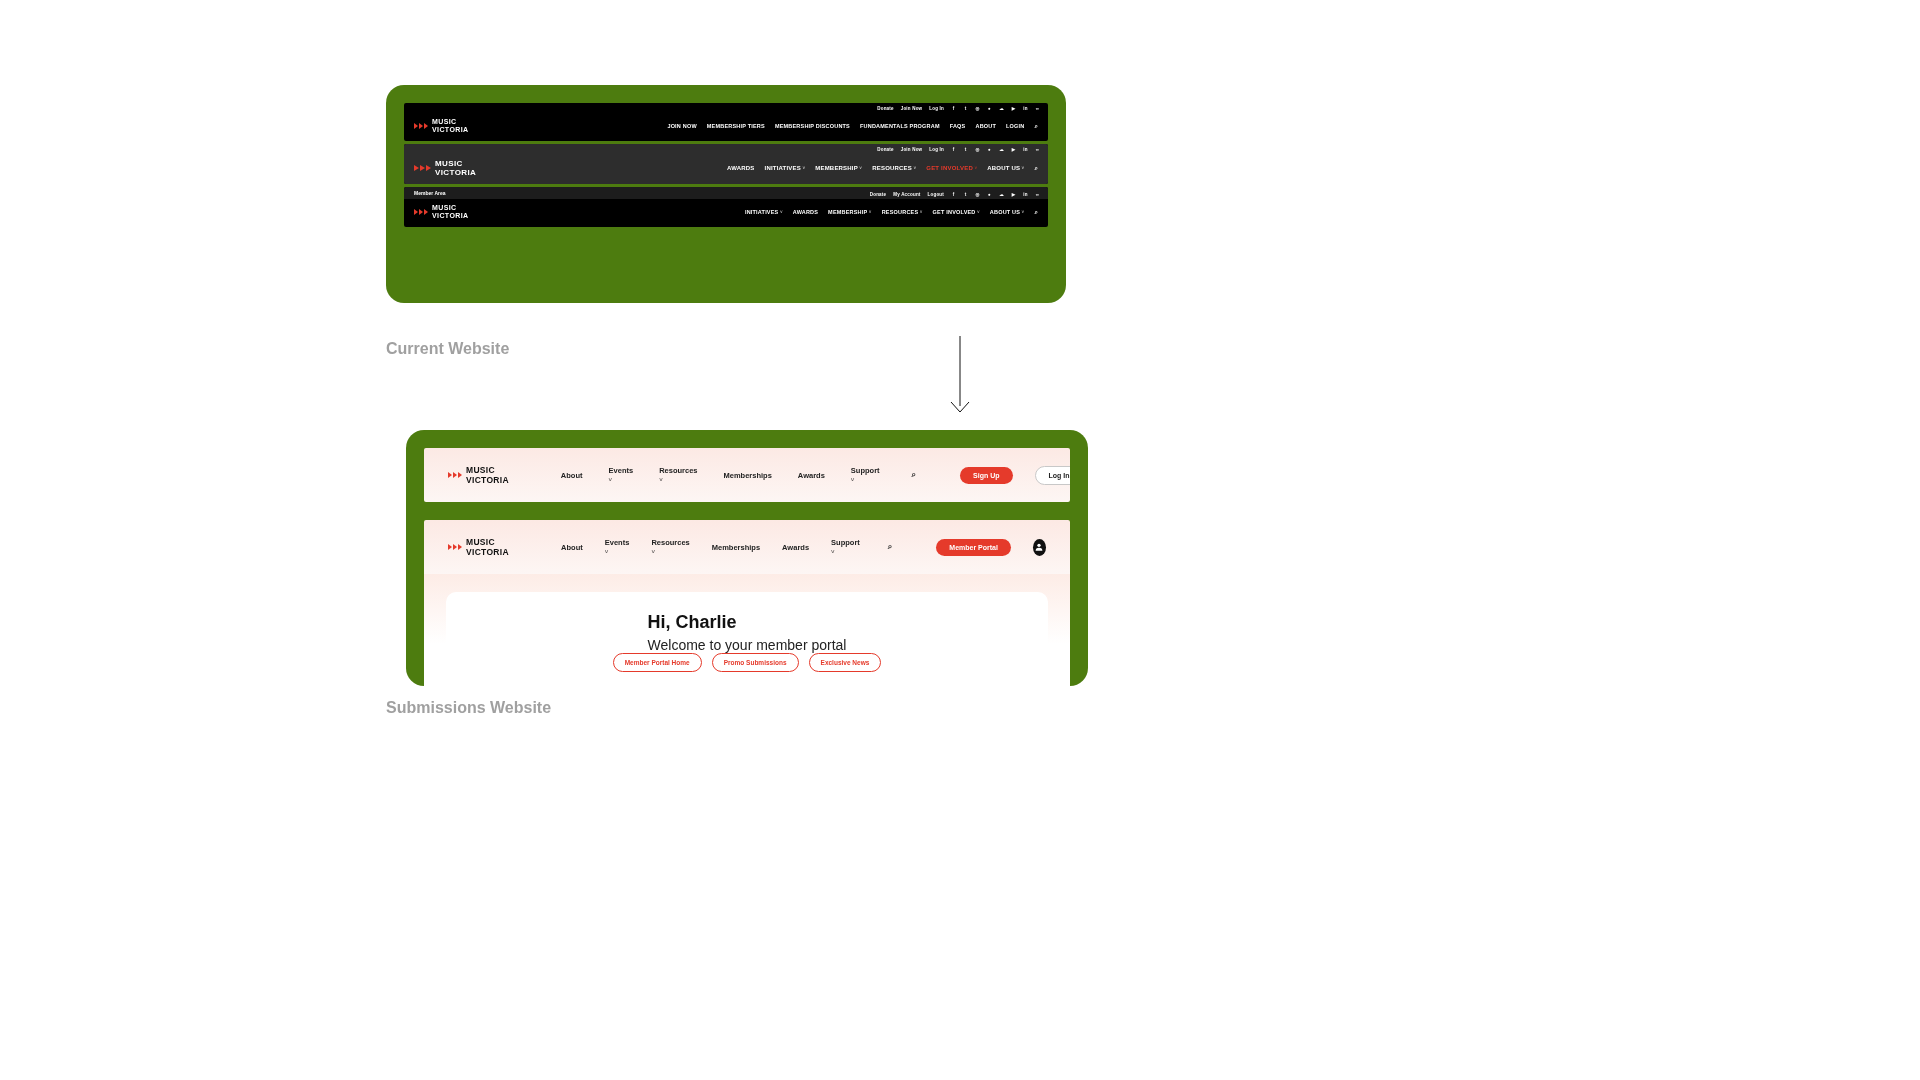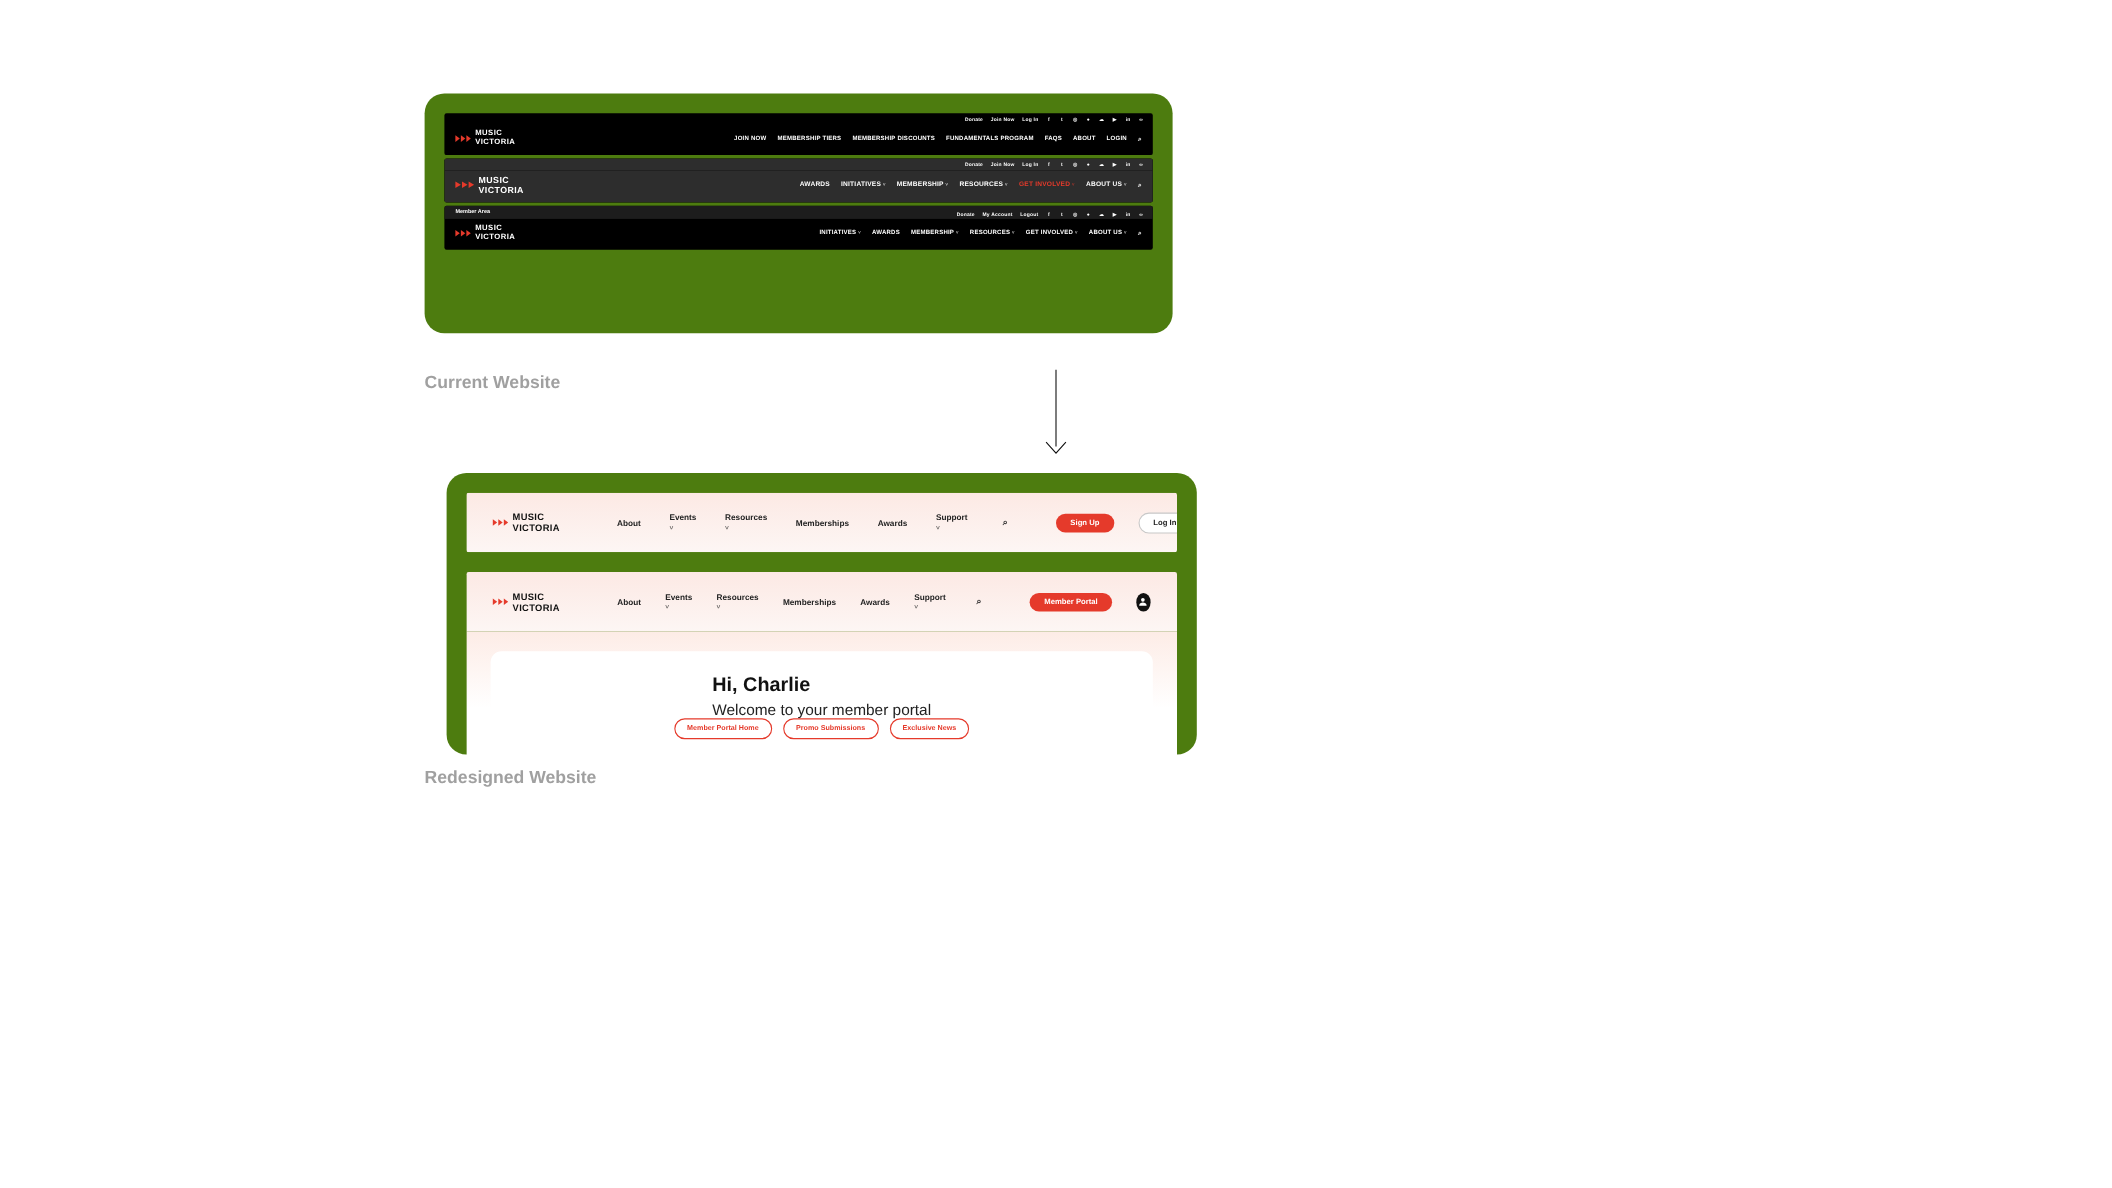--- a/index.html
+++ b/index.html
@@ -264,15 +264,15 @@
           <div class="pills">
             <div class="btn">Member Portal Home</div>
             <div class="btn">Promo Submissions</div>
             <div class="btn">Exclusive News</div>
           </div>
         </div>
       </div>
     </div>
 
   </div>
-  <div class="caption caption-2">Redesigned Website</div>
+  <div class="caption caption-2">Submissions Website</div>
 
 </div>
 
 </body></html>

